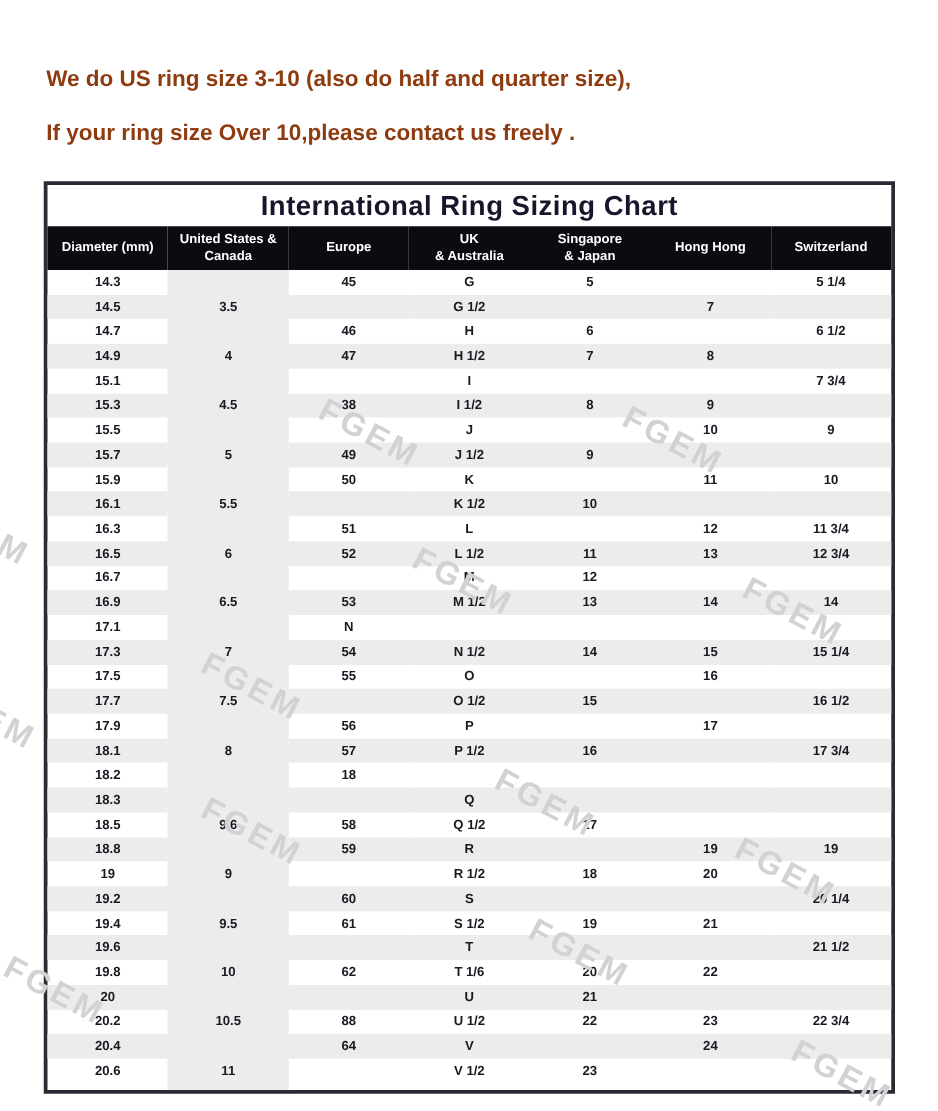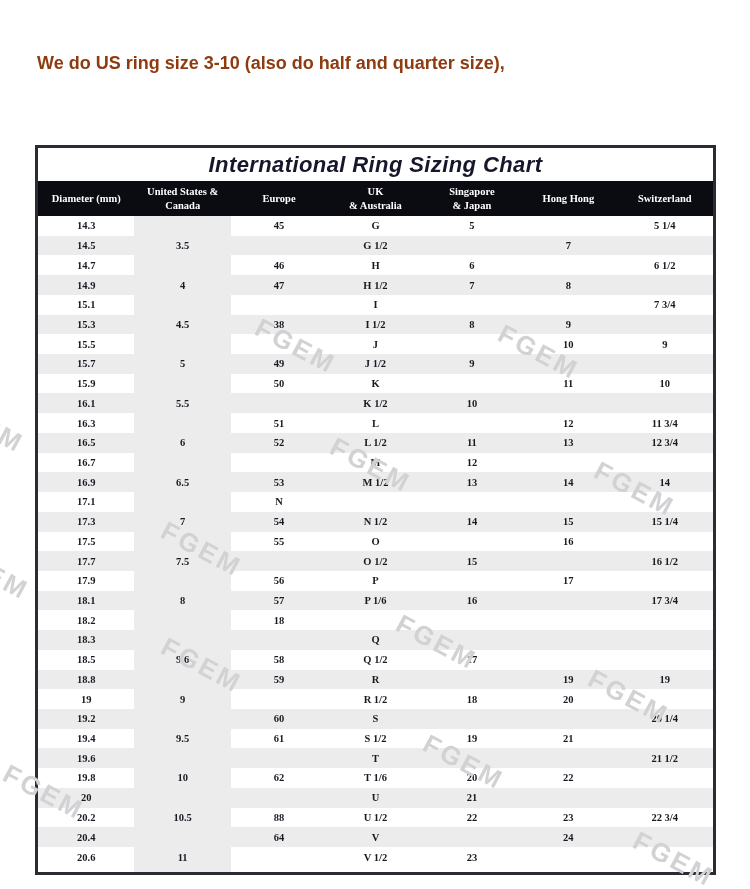--- a/index.html
+++ b/index.html
@@ -24,24 +24,23 @@
     color:var(--promo-text);
   }
   .chart-box{
     position:absolute;left:35px;top:145px;width:681px;height:730px;
     border:3px solid var(--border);background:#ffffff;
   }
   .chart-title{
     height:33px;line-height:34px;text-align:center;
     font-size:22px;font-weight:700;letter-spacing:0.4px;
     color:var(--title-text);
-    font-style:italic;
   }
   table{
-    width:100%;height:691px;border-collapse:collapse;table-layout:fixed;font-family:Liberation Serif, serif;
+    width:100%;height:691px;border-collapse:collapse;table-layout:fixed;
   }
   thead th{
     background:var(--header-bg);color:var(--header-text);
     height:35px;font-size:10.5px;font-weight:700;line-height:1.3;
     text-align:center;vertical-align:middle;
   }
   tbody td{
     font-size:10.5px;font-weight:700;color:var(--body-text);
     text-align:center;vertical-align:middle;padding:0;
     white-space:nowrap;
@@ -58,20 +57,21 @@
     position:absolute;font-size:26px;font-weight:700;letter-spacing:3px;
     color:var(--watermark);transform:rotate(28deg);transform-origin:center;
     white-space:nowrap;mix-blend-mode:multiply;
   }
 </style>
 </head>
 <body>
 
 <div class="intro">
   <div>We do US ring size 3-10 (also do half and quarter size),</div>
+  <div>If your ring size Over 10,please contact us freely .</div>
 </div>
 
 <div class="chart-box">
   <div class="chart-title">International Ring Sizing Chart</div>
   <table>
     <thead>
       <tr id="head-row">
           <th>Diameter (mm)</th>
           <th>United States &amp;<br>Canada</th>
           <th>Europe</th>
@@ -250,21 +250,21 @@
           <td>56</td>
           <td>P</td>
           <td></td>
           <td>17</td>
           <td></td>
         </tr>
         <tr>
           <td>18.1</td>
           <td>8</td>
           <td>57</td>
-          <td>P 1/6</td>
+          <td>P 1/2</td>
           <td>16</td>
           <td></td>
           <td>17 3/4</td>
         </tr>
         <tr>
           <td>18.2</td>
           <td></td>
           <td>18</td>
           <td></td>
           <td></td>

